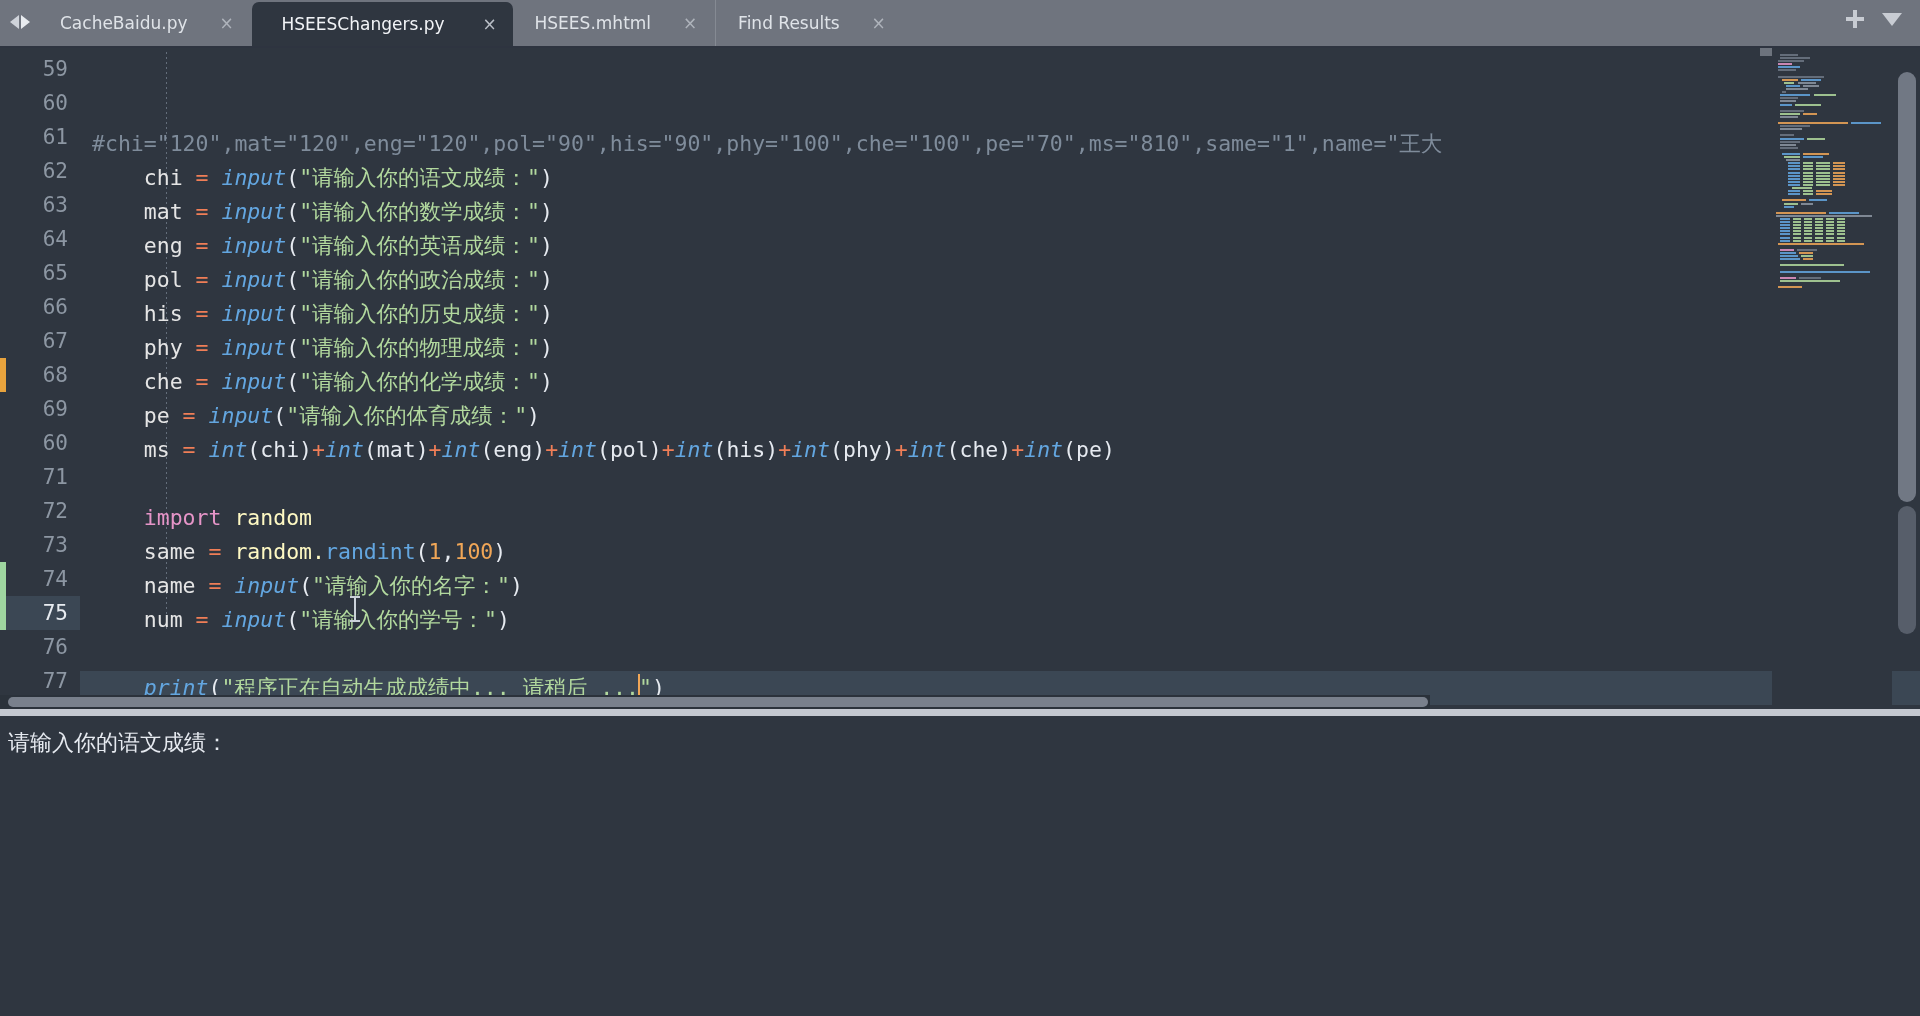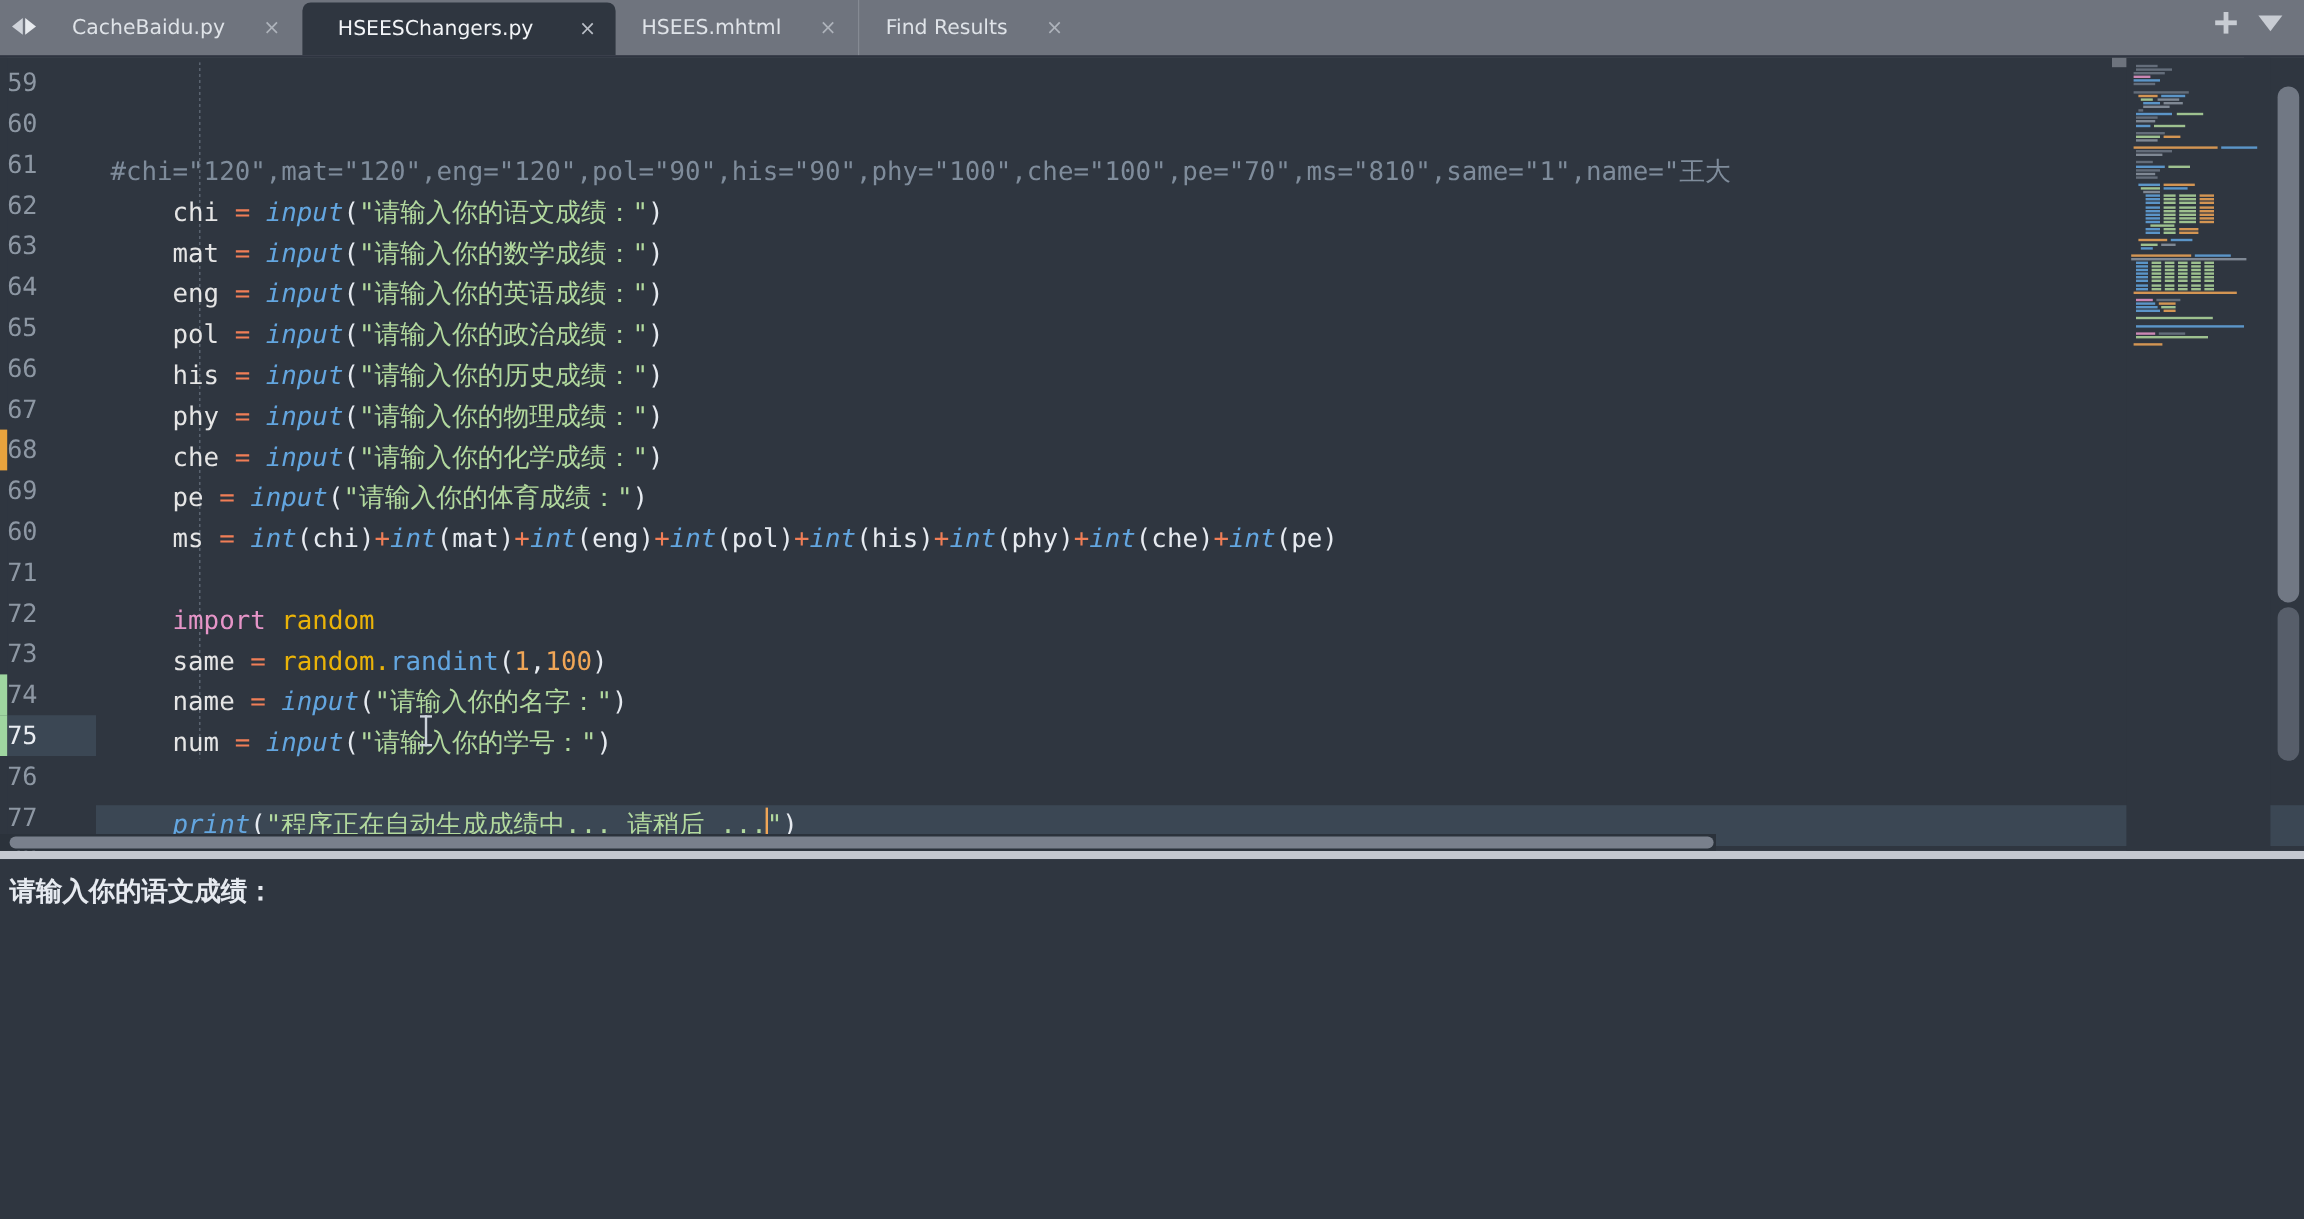--- a/index.html
+++ b/index.html
@@ -86,21 +86,21 @@
     height: 661px; min-height: 661px;
     display: flex;
     overflow: hidden;
   }
   .gutter-markers { width: 6px; position: relative; background: #2f3640; flex: 0 0 6px; }
   .marker { position: absolute; left: 0; width: 6px; }
 
   .gutter {
     width: 74px; flex: 0 0 74px;
     padding-top: 4px;
-    text-align: left;
+    text-align: right;
     font-family: "DejaVu Sans Mono", "Liberation Mono", monospace;
     font-size: 21px;
     color: #8d97a3;
     user-select: none;
   }
   .gutter .ln { height: 34px; line-height: 34px; padding-right: 12px; }
   .gutter .ln.active { color: #e8ecf1; background: #3b4754; }
 
   .code-area {
     flex: 1;
@@ -121,21 +121,21 @@
   
   .c-comment { color: #7f8c9b; }
   .c-var     { color: #e5e5e5; }
   .c-op      { color: #f07e57; }
   .c-fn      { color: #63a6e0; font-style: italic; }
   .c-fn-n    { color: #63a6e0; }
   .c-str     { color: #b2d99e; }
   .c-punc    { color: #e6eaf0; }
   .c-kw      { color: #e695c8; }
   .c-num     { color: #f0a657; }
-  .c-plain   { color: #eab308; }
+  .c-plain   { color: #fef9c3; }
   .caret {
     display: inline-block; width: 2px; height: 26px;
     background: #f0a657; vertical-align: -5px; margin: 0 -1px;
   }
   .mouse-cursor {
     position: absolute; left: 354px; top: 548px;
     width: 2px; height: 26px; background: #cbd2da;
     pointer-events: none;
   }
   .mouse-cursor::before, .mouse-cursor::after {
@@ -176,21 +176,20 @@
   
   .splitter { height: 7px; background: #c4c8d0; }
   .output {
     flex: 1;
     background: #2f3640;
     padding: 12px 10px 0 8px;
     font-family: "DejaVu Sans", "Liberation Sans", sans-serif;
     font-size: 22px;
     color: #e6eaf0;
     overflow: hidden;
-    font-weight: bold;
   }
 
   
   .statusbar {
     height: 41px; min-height: 41px;
     background: #c7cbd3;
     display: flex; align-items: center;
     padding: 0 22px 0 14px;
     font-size: 19px;
     color: #3b4250;

